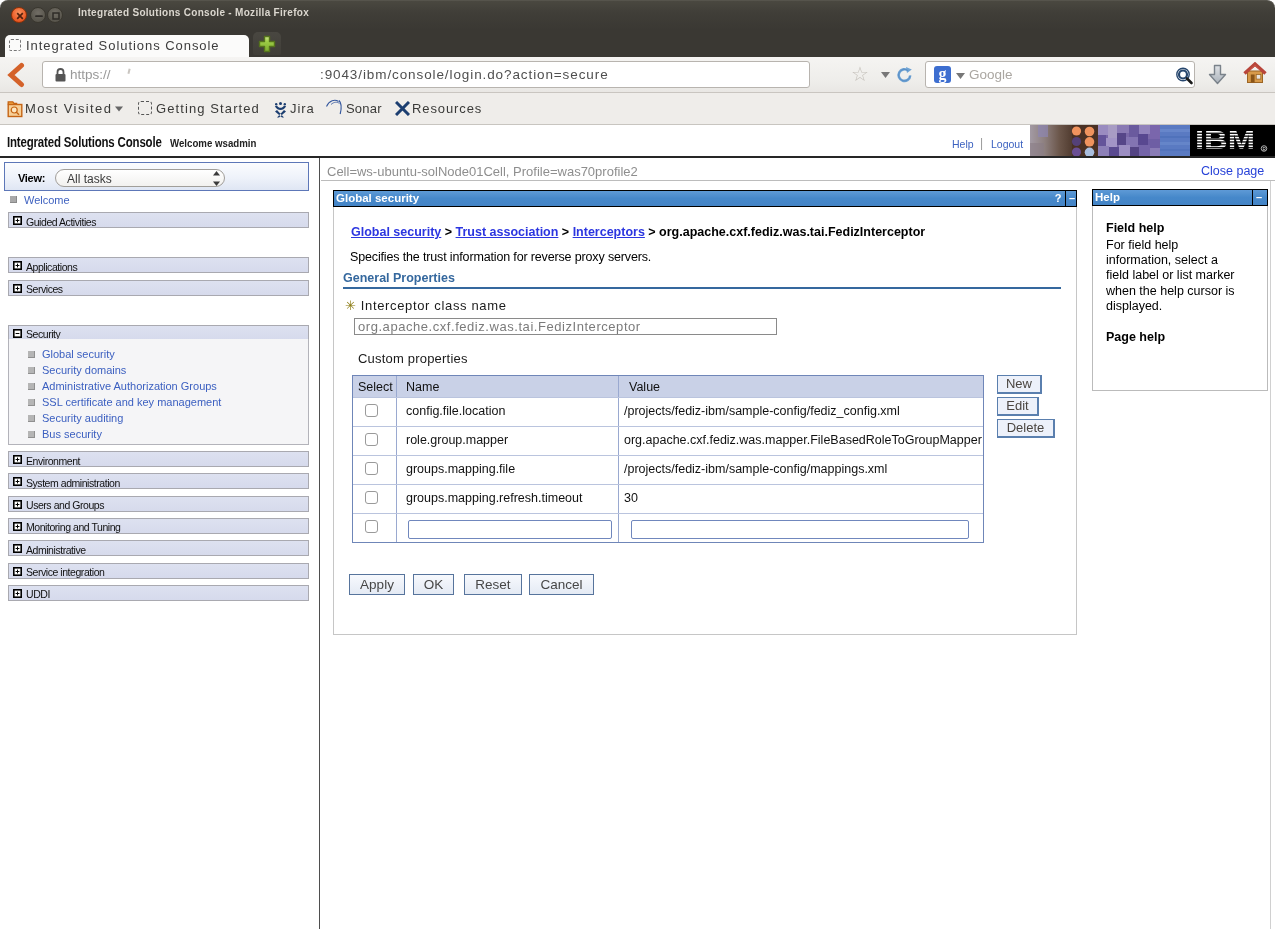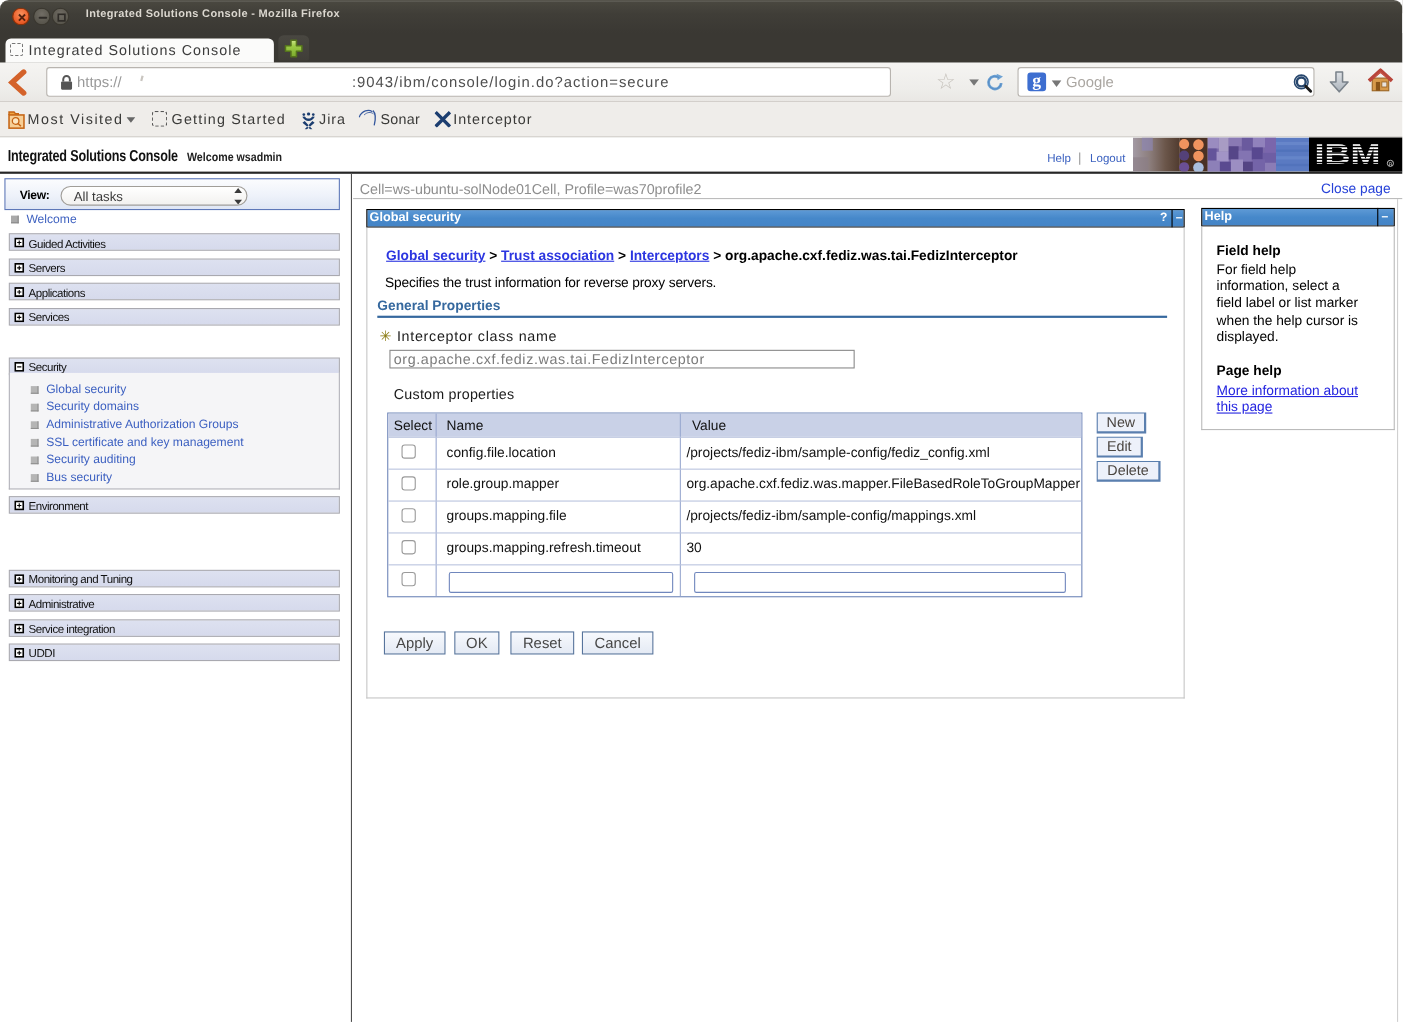--- a/index.html
+++ b/index.html
@@ -245,21 +245,21 @@
     <div class="bm" style="left:290px;letter-spacing:0.9px">Jira</div>
     <svg class="bm-icon" style="left:326px;top:5px" width="18" height="17" viewBox="0 0 18 17">
       <path d="M0.5 8.5 C3 2.5,9 1,12.5 3.5" stroke="#35589e" stroke-width="1.1" fill="none"></path>
       <path d="M5 6.5 C8 3.8,11 3.6,13.5 5.5" stroke="#35589e" stroke-width="0.8" fill="none"></path>
       <path d="M13 2.5 C15.5 5,16 9,14.2 16" stroke="#35589e" stroke-width="1.2" fill="none"></path>
     </svg>
     <div class="bm" style="left:346px;letter-spacing:0.2px">Sonar</div>
     <svg class="bm-icon" style="left:395px;top:8px" width="15" height="15" viewBox="0 0 15 15">
       <path d="M1 1 L14 14 M14 1 L1 14" stroke="#1c3e70" stroke-width="3"></path>
     </svg>
-    <div class="bm" style="left:412px;letter-spacing:0.9px">Interceptor</div>
+    <div class="bm" style="left:412px;letter-spacing:0.9px">Resources</div>
   </div>
 
   <div class="abs" id="con-header">
     <div id="con-title">Integrated Solutions Console</div>
     <div id="con-welcome">Welcome wsadmin</div>
     <div id="con-help">Help</div>
     <div id="con-sep">|</div>
     <div id="con-logout">Logout</div>
     <svg id="banner" width="160" height="31" viewBox="0 0 160 31">
       <defs>
@@ -342,28 +342,20 @@
   <div class="abs" id="welcome-link">Welcome</div>
 
   <div class="navbar-item" style="top:212px">
       <svg class="pm" width="9" height="9" viewBox="0 0 9 9">
         <rect x="0.8" y="0.8" width="7.4" height="7.4" fill="#fff" stroke="#000" stroke-width="1.6"></rect>
         <line x1="2.6" y1="4.5" x2="6.4" y2="4.5" stroke="#000" stroke-width="1"></line>
         <line x1="4.5" y1="2.6" x2="4.5" y2="6.4" stroke="#000" stroke-width="1"></line>
       </svg>
       <div class="lbl">Guided Activities</div>
     </div>
-  <div class="navbar-item" style="top:234.5px">
-      <svg class="pm" width="9" height="9" viewBox="0 0 9 9">
-        <rect x="0.8" y="0.8" width="7.4" height="7.4" fill="#fff" stroke="#000" stroke-width="1.6"></rect>
-        <line x1="2.6" y1="4.5" x2="6.4" y2="4.5" stroke="#000" stroke-width="1"></line>
-        <line x1="4.5" y1="2.6" x2="4.5" y2="6.4" stroke="#000" stroke-width="1"></line>
-      </svg>
-      <div class="lbl">Servers</div>
-    </div>
   <div class="navbar-item" style="top:257px">
       <svg class="pm" width="9" height="9" viewBox="0 0 9 9">
         <rect x="0.8" y="0.8" width="7.4" height="7.4" fill="#fff" stroke="#000" stroke-width="1.6"></rect>
         <line x1="2.6" y1="4.5" x2="6.4" y2="4.5" stroke="#000" stroke-width="1"></line>
         <line x1="4.5" y1="2.6" x2="4.5" y2="6.4" stroke="#000" stroke-width="1"></line>
       </svg>
       <div class="lbl">Applications</div>
     </div>
   <div class="navbar-item" style="top:279.5px">
       <svg class="pm" width="9" height="9" viewBox="0 0 9 9">
@@ -394,20 +386,36 @@
     <div class="subbullet" style="top:92px"></div>
       <div class="subitem" style="top:89px">Bus security</div>
   </div>
   <div class="navbar-item" style="top:451px">
       <svg class="pm" width="9" height="9" viewBox="0 0 9 9">
         <rect x="0.8" y="0.8" width="7.4" height="7.4" fill="#fff" stroke="#000" stroke-width="1.6"></rect>
         <line x1="2.6" y1="4.5" x2="6.4" y2="4.5" stroke="#000" stroke-width="1"></line>
         <line x1="4.5" y1="2.6" x2="4.5" y2="6.4" stroke="#000" stroke-width="1"></line>
       </svg>
       <div class="lbl">Environment</div>
+    </div>
+  <div class="navbar-item" style="top:473.3px">
+      <svg class="pm" width="9" height="9" viewBox="0 0 9 9">
+        <rect x="0.8" y="0.8" width="7.4" height="7.4" fill="#fff" stroke="#000" stroke-width="1.6"></rect>
+        <line x1="2.6" y1="4.5" x2="6.4" y2="4.5" stroke="#000" stroke-width="1"></line>
+        <line x1="4.5" y1="2.6" x2="4.5" y2="6.4" stroke="#000" stroke-width="1"></line>
+      </svg>
+      <div class="lbl">System administration</div>
+    </div>
+  <div class="navbar-item" style="top:495.6px">
+      <svg class="pm" width="9" height="9" viewBox="0 0 9 9">
+        <rect x="0.8" y="0.8" width="7.4" height="7.4" fill="#fff" stroke="#000" stroke-width="1.6"></rect>
+        <line x1="2.6" y1="4.5" x2="6.4" y2="4.5" stroke="#000" stroke-width="1"></line>
+        <line x1="4.5" y1="2.6" x2="4.5" y2="6.4" stroke="#000" stroke-width="1"></line>
+      </svg>
+      <div class="lbl">Users and Groups</div>
     </div>
   <div class="navbar-item" style="top:517.9px">
       <svg class="pm" width="9" height="9" viewBox="0 0 9 9">
         <rect x="0.8" y="0.8" width="7.4" height="7.4" fill="#fff" stroke="#000" stroke-width="1.6"></rect>
         <line x1="2.6" y1="4.5" x2="6.4" y2="4.5" stroke="#000" stroke-width="1"></line>
         <line x1="4.5" y1="2.6" x2="4.5" y2="6.4" stroke="#000" stroke-width="1"></line>
       </svg>
       <div class="lbl">Monitoring and Tuning</div>
     </div>
   <div class="navbar-item" style="top:540.2px">
@@ -496,15 +504,14 @@
 
   <div class="portlet-title" id="help-title">
     <div class="pt-label">Help</div>
     <div style="position:absolute;left:159px;top:-1px;width:1px;height:17px;background:#000"></div>
     <div class="ptbtn" style="left:160px">–</div>
   </div>
   <div class="abs" id="help-body"></div>
   <div class="help-h" style="top:221px">Field help</div>
   <div class="help-p" style="top:238px">For field help<br>information, select a<br>field label or list marker<br>when the help cursor is<br>displayed.</div>
   <div class="help-h" style="top:330px">Page help</div>
-  <div id="help-link">More information about<br>this page</div>
 
 </div>
 
 </body></html>

